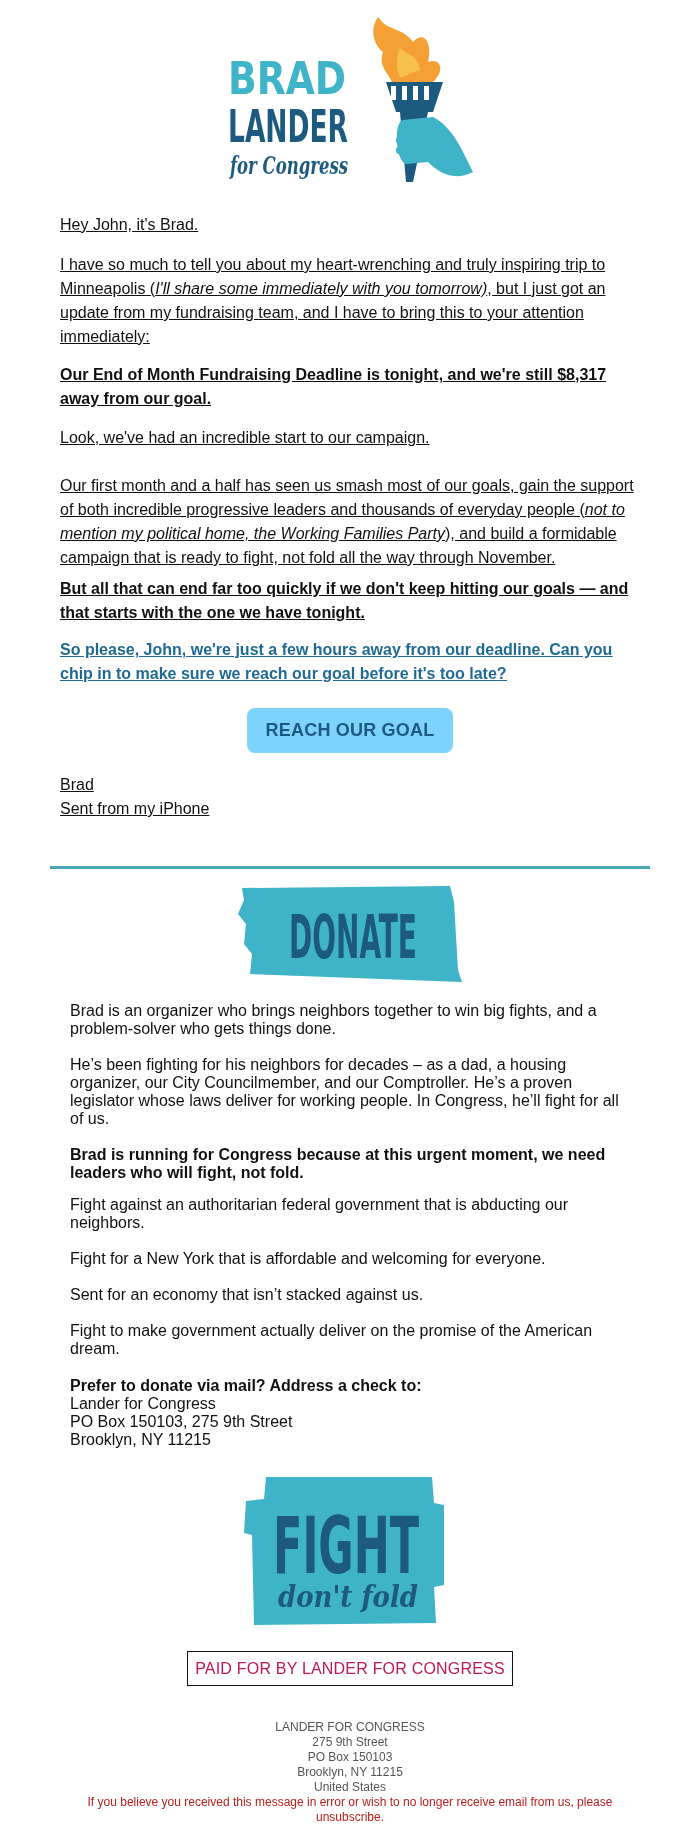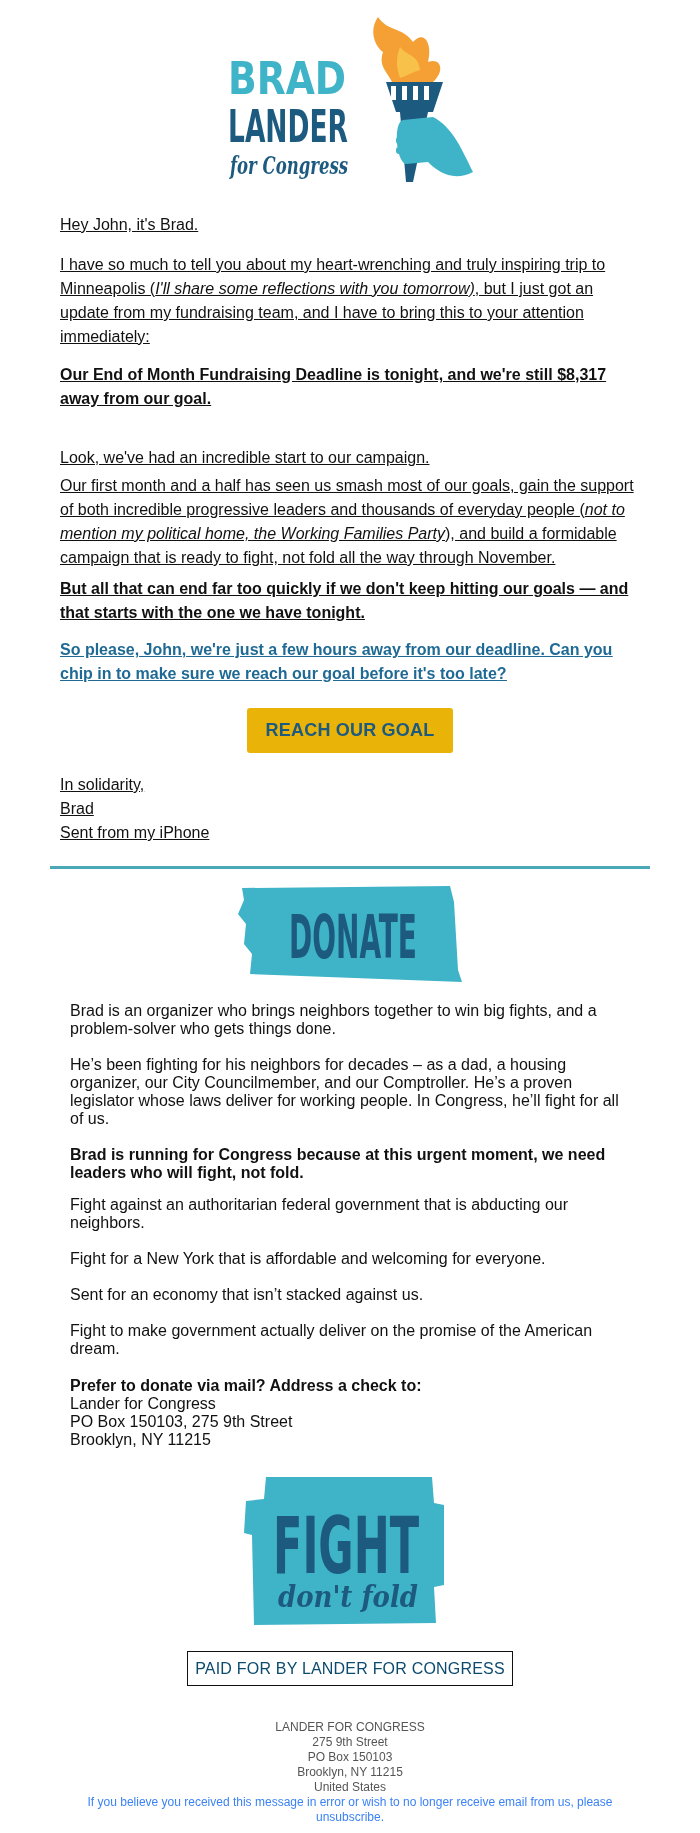--- a/index.html
+++ b/index.html
@@ -11,41 +11,41 @@
   .logo { position: absolute; left: 228px; top: 12px; width: 250px; height: 185px; }
 
   
   .copy { position: absolute; left: 60px; width: 585px; font-size: 16px; line-height: 24px; color: #111; text-decoration: underline; }
   .copy p { margin: 0; }
   .copy em { font-style: italic; }
   .bold { font-weight: bold; }
   .link { color: #1f6a94; font-weight: bold; text-decoration: underline; cursor: pointer; }
 
   .cta { position: absolute; left: 247px; top: 708px; width: 206px; height: 45px;
-         background: #eab308; border-radius: 3px; color: #1d5a80; font-weight: bold;
+         background: #7dd3fc; border-radius: 8px; color: #1d5a80; font-weight: bold;
          font-size: 18px; display: flex; align-items: center; justify-content: center;
          letter-spacing: 0.2px; cursor: pointer; }
 
   .divider { position: absolute; left: 50px; top: 866px; width: 600px; height: 3px; background: #4aa8b7; }
 
   .donate-banner { position: absolute; left: 236px; top: 884px; width: 234px; height: 98px; }
 
   .center { position: absolute; left: 70px; width: 560px; font-size: 16px; line-height: 18px; color: #111; }
   .center p { margin: 0; }
 
   .fight-banner { position: absolute; left: 244px; top: 1475px; width: 210px; height: 150px; }
 
   .paid { position: absolute; left: 187px; top: 1651px; width: 324px; height: 33px;
           border: 1px solid #111; display: flex; align-items: center; justify-content: center;
-          font-size: 16px; color: #0c4a6e; letter-spacing: 0.2px; }
+          font-size: 16px; color: #be185d; letter-spacing: 0.2px; }
 
   .footer { position: absolute; left: 70px; width: 560px; top: 1720px; text-align: center;
             font-size: 12px; line-height: 15px; color: #555555; }
   .footer div { margin: 0; }
-  .unsub { color: #3b82f6; cursor: pointer; }
+  .unsub { color: #b91c1c; cursor: pointer; }
 </style>
 </head>
 <body>
 
 <div class="wrap">
 
   <svg class="logo" viewBox="0 0 250 185">
 
     <g>
       <path d="M150 5 C160 20,175 15,185 30 C195 18,205 30,200 50 C212 45,218 58,205 70 L165 72 C160 60,150 55,155 40 C148 35,140 20,150 5 Z" fill="#f4a034"></path>
@@ -70,49 +70,48 @@
     <text x="0" y="82" font-family="DejaVu Sans, sans-serif" font-weight="bold" font-size="44" fill="#3fb3c7" textLength="118" lengthAdjust="spacingAndGlyphs">BRAD</text>
     <text x="0" y="130" font-family="DejaVu Sans, sans-serif" font-weight="bold" font-size="44" fill="#1d5a80" textLength="120" lengthAdjust="spacingAndGlyphs">LANDER</text>
     <text x="2" y="162" font-family="DejaVu Serif, serif" font-style="italic" font-weight="bold" font-size="24" fill="#1d5a80" textLength="118" lengthAdjust="spacingAndGlyphs">for Congress</text>
   </svg>
 
   <div class="copy" style="top:213px;">
     <p>Hey John, it's Brad.</p>
   </div>
 
   <div class="copy" style="top:253px;">
-    <p><span>I have so much to tell you about my heart-wrenching and truly inspiring trip to Minneapolis (</span><em>I'll share some reflections with you tomorrow)</em><span>, but I just got an update from my fundraising team, and I have to bring this to your attention immediately:</span></p>
+    <p><span>I have so much to tell you about my heart-wrenching and truly inspiring trip to Minneapolis (</span><em>I'll share some immediately with you tomorrow)</em><span>, but I just got an update from my fundraising team, and I have to bring this to your attention immediately:</span></p>
   </div>
 
   <div class="copy bold" style="top:363px;">
     <p>Our End of Month Fundraising Deadline is tonight, and we're still $8,317 away from our goal.</p>
   </div>
 
-  <div class="copy" style="top:426px;margin-top:20px;">
+  <div class="copy" style="top:426px;">
     <p>Look, we've had an incredible start to our campaign.</p>
   </div>
 
   <div class="copy" style="top:466px;margin-top:8px;">
     <p><span>Our first month and a half has seen us smash most of our goals, gain the support of both incredible progressive leaders and thousands of everyday people (</span><em>not to mention my political home, the Working Families Party</em><span>), and build a formidable campaign that is ready to fight, not fold all the way through November.</span></p>
   </div>
 
   <div class="copy bold" style="top:577px;">
     <p>But all that can end far too quickly if we don't keep hitting our goals — and that starts with the one we have tonight.</p>
   </div>
 
   <div class="copy" style="top:638px;">
     <a class="link">So please, John, we're just a few hours away from our deadline. Can you chip in to make sure we reach our goal before it's too late?</a>
   </div>
 
   <div class="cta">
     <span>REACH OUR GOAL</span>
   </div>
 
   <div class="copy" style="top:773px;">
-    <p>In solidarity,</p>
     <p>Brad</p>
     <p>Sent from my iPhone</p>
   </div>
 
   <div class="divider"></div>
 
   <svg class="donate-banner" viewBox="0 0 234 98">
     <path d="M6 4 L214 2 L218 18 L222 86 L226 98 L14 90 L16 70 L8 60 L10 40 L2 30 L8 16 Z" fill="#3fb3c7"></path>
     <text x="117" y="74" text-anchor="middle" font-family="DejaVu Sans Condensed, DejaVu Sans, sans-serif" font-weight="bold" font-size="60" fill="#1d5a80" textLength="128" lengthAdjust="spacingAndGlyphs">DONATE</text>
   </svg>

